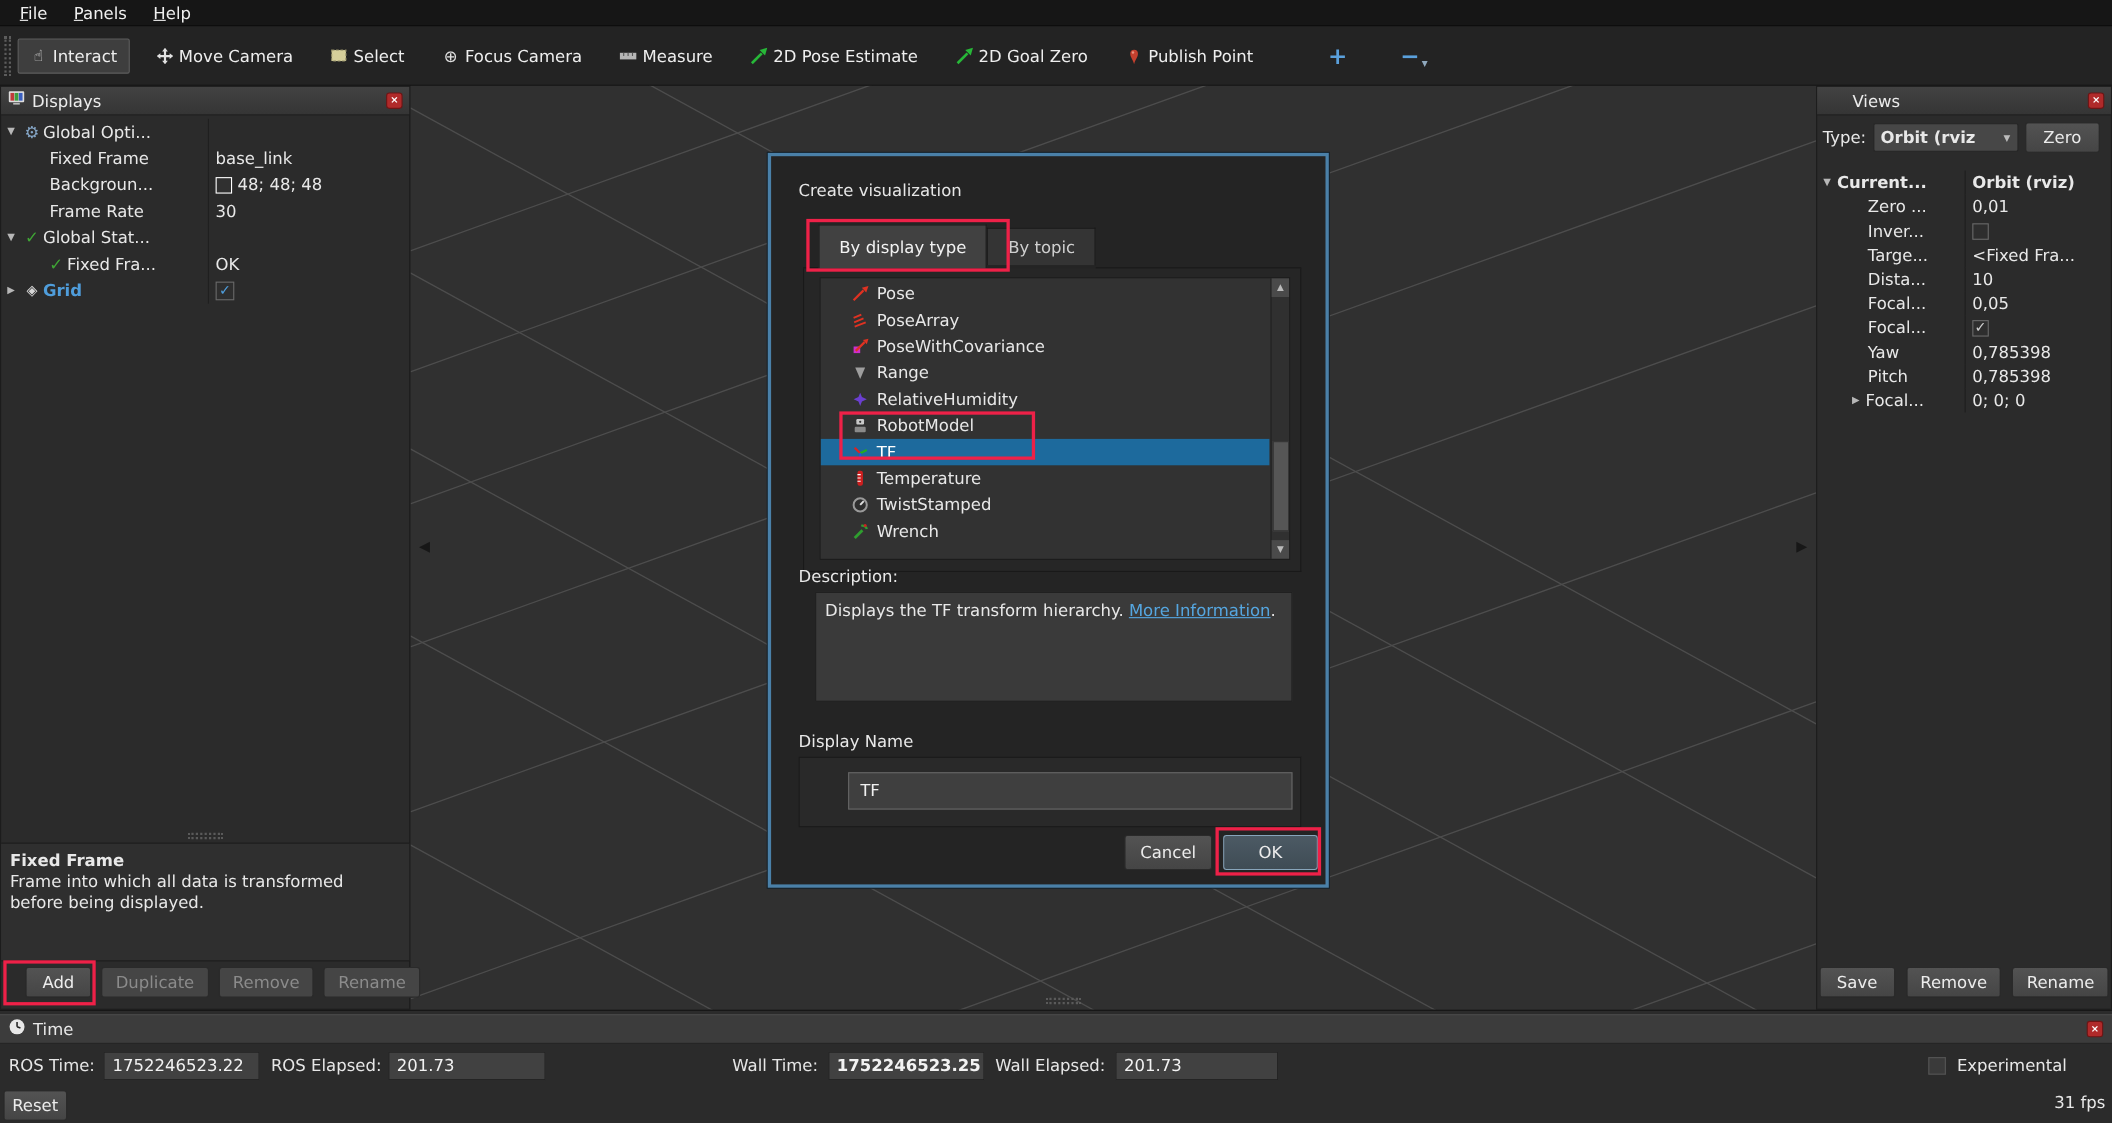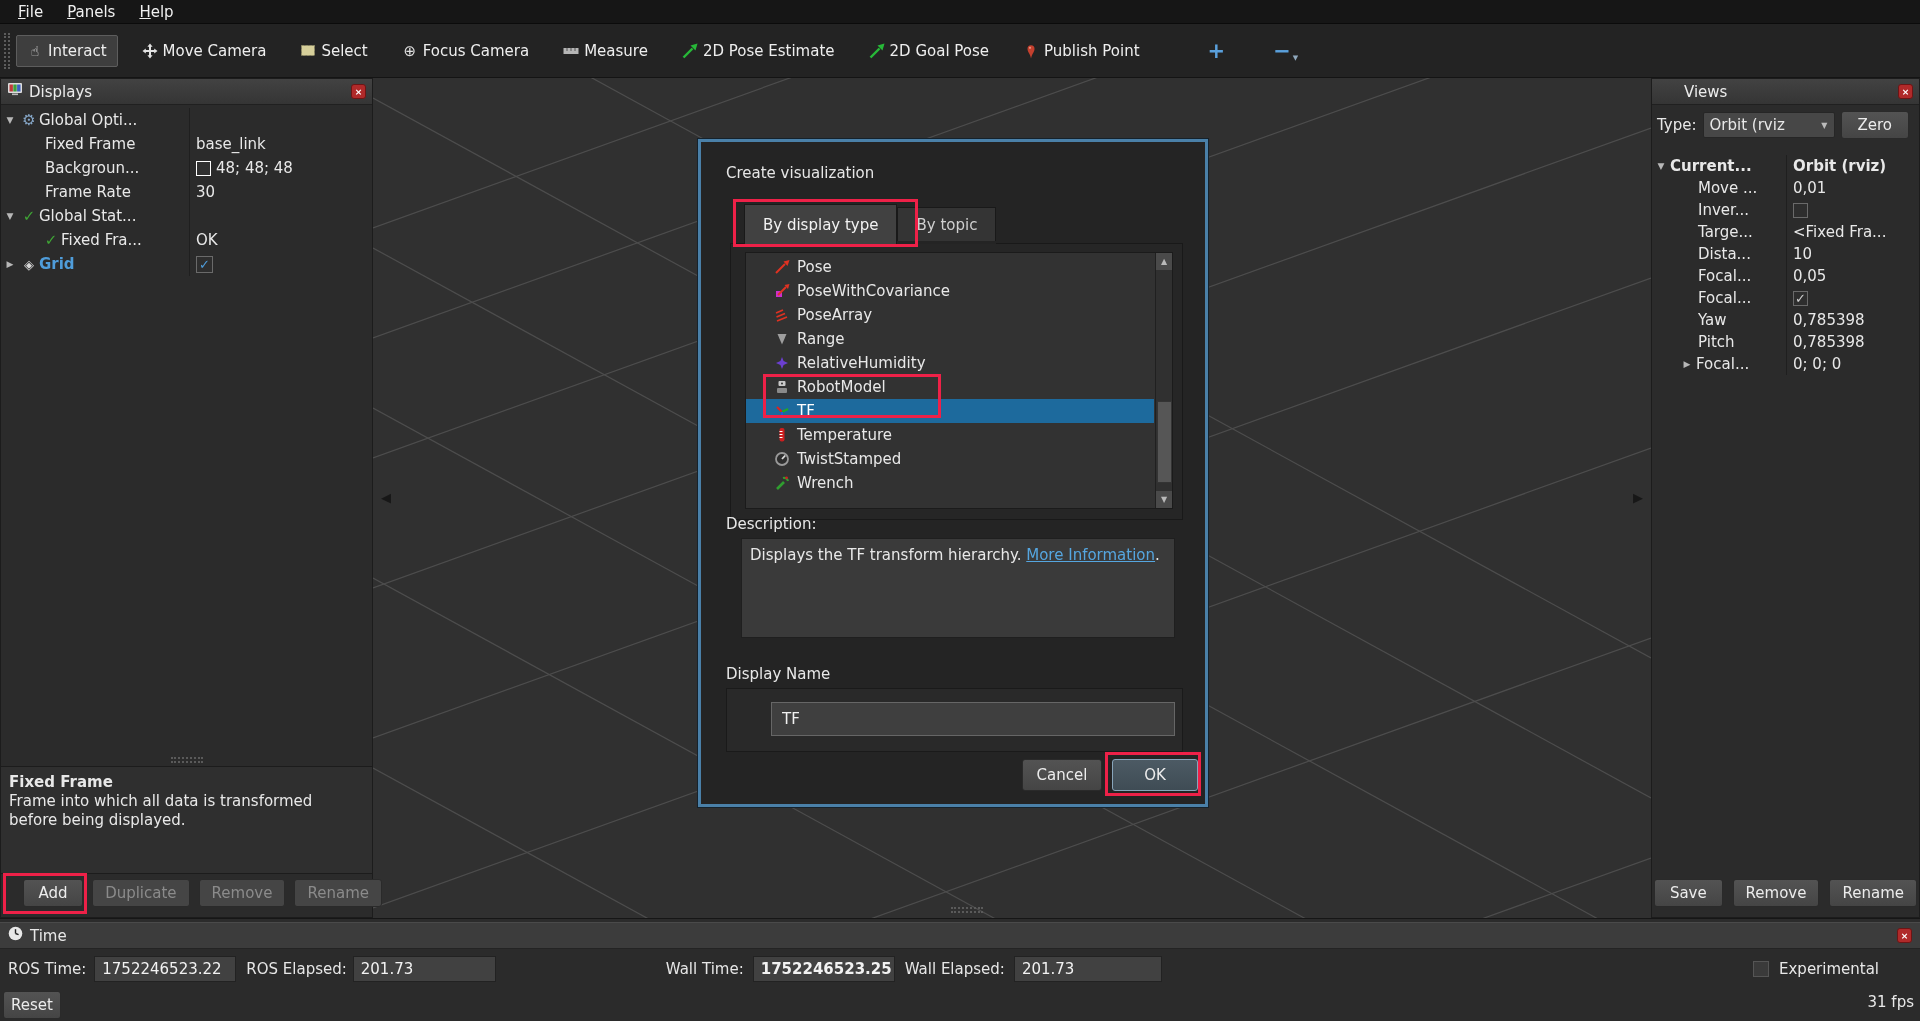--- a/index.html
+++ b/index.html
@@ -111,21 +111,21 @@
   .btn.cancel { width:80px; padding:6px 0; }
   .btn.ok { width:86px; padding:6px 0; background:linear-gradient(#4c5a64,#3f4c55); border:1px solid #88a5bb; }
 
   
   .anno { border:3px solid #ee2148; pointer-events:none; z-index:60; }
 
   
   .views { left:1651px; top:78px; width:269px; height:840px; }
   .typerow { display:flex; align-items:center; gap:6px; padding:6px 5px 4px 5px; }
   .combo { background:#474747; border:1px solid #262626; border-radius:2px; padding:3px 6px;
-           display:flex; align-items:center; gap:8px; width:132px; }
+           display:flex; align-items:center; gap:8px; width:132px;font-weight:bold; }
   .combo .carr { font-size:8px; color:#bbbbbb; margin-left:auto; }
   .zero { padding:4px 16px; }
   .views .trow { height:22px; }
   .views .tlab { width:134px; }
   .views .tval { padding-left:6px; }
   .vbold { font-weight:bold; }
 
   
   .timepanel { left:0; top:918px; width:1920px; height:103px; background:#2b2b2b; border-top:1px solid #161616; }
   .thead { position:absolute; left:0; top:3px; width:1920px; height:27px; background:#3c3c3c;
@@ -202,21 +202,21 @@
     <span>2D Pose Estimate</span>
   </div>
 
   <div class="tbtn">
     <span class="ticon">
       <svg width="16" height="16" viewBox="0 0 16 16">
           <line x1="1.5" y1="14.5" x2="10.5" y2="5.5" stroke="#27b838" stroke-width="2.4"></line>
           <path d="M8.5 2.5 L15.5 0.5 L13.5 7.5 Z" fill="#27b838"></path>
         </svg>
     </span>
-    <span>2D Goal Pose</span>
+    <span>2D Goal Zero</span>
   </div>
 
   <div class="tbtn">
     <span class="ticon">
       <svg width="16" height="16" viewBox="0 0 16 16">
           <path d="M8 15.5 C7 10.5 4.5 9.3 4.5 5.8 A3.5 3.5 0 0 1 11.5 5.8 C11.5 9.3 9 10.5 8 15.5 Z" fill="#c4402e"></path>
           <circle cx="7" cy="4.8" r="1.1" fill="#e8937f"></circle>
         </svg>
     </span>
     <span>Publish Point</span>
@@ -374,33 +374,33 @@
         <div style="padding:2px 0; width:408px;">
           <div class="drow">
             <span class="dico"><svg width="16" height="16" viewBox="0 0 16 16">
                   <line x1="2" y1="14" x2="11" y2="5" stroke="#e03222" stroke-width="2"></line>
                   <path d="M9.5 2.5 L15.5 1 L13.5 7 Z" fill="#e03222"></path>
                 </svg></span>
             <span>Pose</span>
           </div>
           <div class="drow">
             <span class="dico"><svg width="16" height="16" viewBox="0 0 16 16">
+                  <line x1="2" y1="6" x2="9" y2="3" stroke="#e03222" stroke-width="1.7"></line>
+                  <line x1="2.5" y1="10" x2="11" y2="6.5" stroke="#e03222" stroke-width="1.7"></line>
+                  <line x1="3" y1="14" x2="13" y2="10" stroke="#e03222" stroke-width="1.7"></line>
+                </svg></span>
+            <span>PoseArray</span>
+          </div>
+          <div class="drow">
+            <span class="dico"><svg width="16" height="16" viewBox="0 0 16 16">
                   <rect x="2" y="8" width="6" height="6" fill="#cc2fcc"></rect>
                   <line x1="4" y1="12" x2="12" y2="4" stroke="#e03222" stroke-width="2"></line>
                   <path d="M10.5 2 L15.5 1 L14 6 Z" fill="#e03222"></path>
                 </svg></span>
             <span>PoseWithCovariance</span>
-          </div>
-          <div class="drow">
-            <span class="dico"><svg width="16" height="16" viewBox="0 0 16 16">
-                  <line x1="2" y1="6" x2="9" y2="3" stroke="#e03222" stroke-width="1.7"></line>
-                  <line x1="2.5" y1="10" x2="11" y2="6.5" stroke="#e03222" stroke-width="1.7"></line>
-                  <line x1="3" y1="14" x2="13" y2="10" stroke="#e03222" stroke-width="1.7"></line>
-                </svg></span>
-            <span>PoseArray</span>
           </div>
           <div class="drow">
             <span class="dico"><svg width="16" height="16" viewBox="0 0 16 16">
                   <path d="M3.5 3 L12.5 3 L8 13.5 Z" fill="#9e9e9e"></path>
                 </svg></span>
             <span>Range</span>
           </div>
           <div class="drow">
             <span class="dico"><svg width="16" height="16" viewBox="0 0 16 16">
                   <path d="M8 2 L9.6 6 L14 8 L9.6 10 L8 14 L6.4 10 L2 8 L6.4 6 Z" fill="#6b3fd0"></path>
@@ -499,21 +499,21 @@
           <span class="arr">▼</span>
           <span class="vbold">Current...</span>
         </span>
       <span class="tval vbold">
           <span>Orbit (rviz)</span>
         </span>
     </div>
     <div class="trow">
       <span class="tlab">
           <span style="width:46px;"></span>
-          <span>Move ...</span>
+          <span>Zero ...</span>
         </span>
       <span class="tval">
           <span>0,01</span>
         </span>
     </div>
     <div class="trow">
       <span class="tlab">
           <span style="width:46px;"></span>
           <span>Inver...</span>
         </span>

